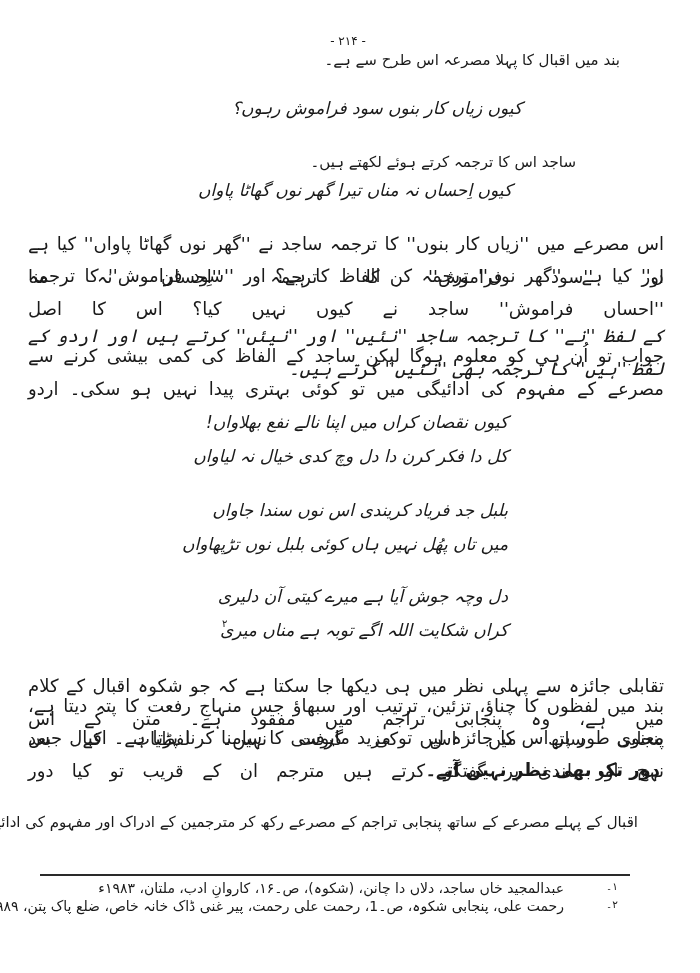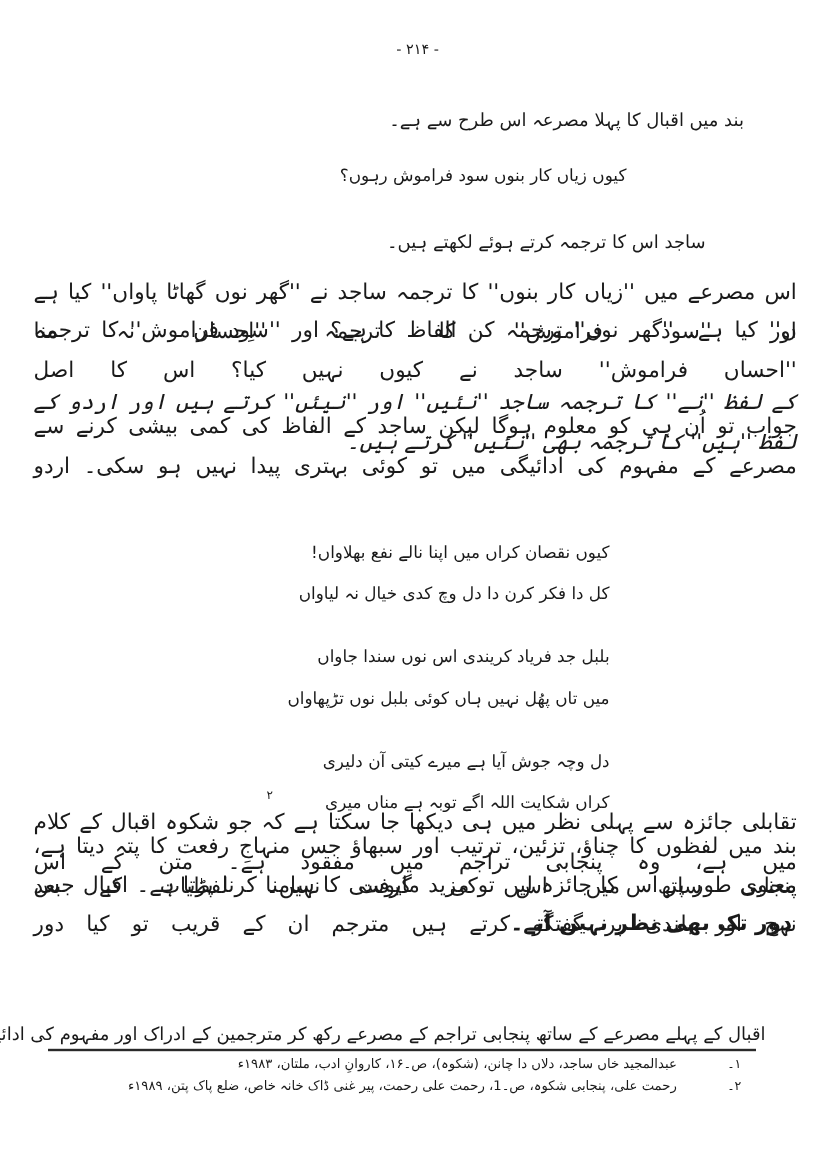--- a/index.html
+++ b/index.html
@@ -1,42 +1,43 @@
 <!DOCTYPE html>
 <html><head>
 <meta charset="utf-8">
 <style>
   html, body { margin: 0; padding: 0; background: #ffffff; }
   body {
     width: 700px; height: 973px; position: relative; overflow: hidden;
     font-family: "DejaVu Sans", sans-serif; color: #1a1a1a;
   }
   .page { position: absolute; left: 0; top: 0; width: 700px; height: 690px; }
-  .abs { position: absolute; direction: rtl; white-space: nowrap; margin-top: 40px; }
+  .abs { position: absolute; direction: rtl; white-space: nowrap; }
   .pnum { position: absolute; top: 34px; left: 318px; width: 60px; text-align: center; font-size: 12px; direction: ltr; }
   .prose { font-size: 15px; line-height: 32px; }
-  .verse { font-size: 14px; }
+  .verse { font-size: 17px; font-style: italic; }
   .para { position: absolute; direction: rtl; text-align: justify; font-size: 18px; line-height: 32.5px; }
   .hr { position: absolute; left: 40px; top: 874px; width: 590px; height: 2px; background: #2a2a2a; }
-  .fn { position: absolute; direction: rtl; font-size: 11px; white-space: nowrap; }
+  .fn { position: absolute; direction: rtl; font-size: 14px; white-space: nowrap; }
   .fn-num { position: absolute; font-size: 10.5px; direction: rtl; }
 </style>
 </head>
 <body>
 
 <div class="page">
 
   <div class="pnum">- ۲۱۴ -</div>
 
   <div class="abs prose" style="right:80px; top:44px;">بند میں اقبال کا پہلا مصرعہ اس طرح سے ہے۔</div>
 
   <div class="abs verse" style="right:178px; top:98px;">کیوں زیاں کار بنوں سود فراموش رہوں؟</div>
 
-  <div class="abs prose" style="right:112px; top:146px;text-align:center;">ساجد اس کا ترجمہ کرتے ہوئے لکھتے ہیں۔</div>
+  <div class="abs prose" style="right:124px; top:146px;text-align:center;">ساجد اس کا ترجمہ کرتے ہوئے لکھتے ہیں۔</div>
 
+  <div class="abs verse" style="right:188px; top:180px;">کیوں اِحساں نہ مناں تیرا گھر نوں گھاٹا پاواں</div>
 
   <div>
     <div class="para" style="right:36px; width:636px; top:228px; text-align-last:justify;">اس مصرعے میں ''زیاں کار بنوں'' کا ترجمہ ساجد نے ''گھر نوں گھاٹا پاواں'' کیا ہے اور ''سود فراموش'' کا ترجمہ ''اِحسان نہ منا</div>
     <div class="para" style="right:36px; width:636px; top:260px; text-align-last:justify;">ں'' کیا ہے۔ ''گھر نوں'' ترجمہ کن الفاظ کا ہے؟ اور ''سود فراموش'' کا ترجمہ ''احساں فراموش'' ساجد نے کیوں نہیں کیا؟ اس کا اصل</div>
     <div class="para" style="right:36px; width:636px; top:292px; text-align-last:justify;margin-top:48px;">جواب تو اُن ہی کو معلوم ہوگا لیکن ساجد کے الفاظ کی کمی بیشی کرنے سے مصرعے کے مفہوم کی ادائیگی میں تو کوئی بہتری پیدا نہیں ہو سکی۔ اردو</div>
     <div class="para" style="right:36px; width:636px; top:320px; text-align-last:right;font-style:italic;">کے لفظ ''نے'' کا ترجمہ ساجد ''نئیں'' اور ''نیئں'' کرتے ہیں اور اردو کے لفظ ''ہیں'' کا ترجمہ بھی ''نئیں'' کرتے ہیں۔</div>
   </div>
 
 
   <div>

